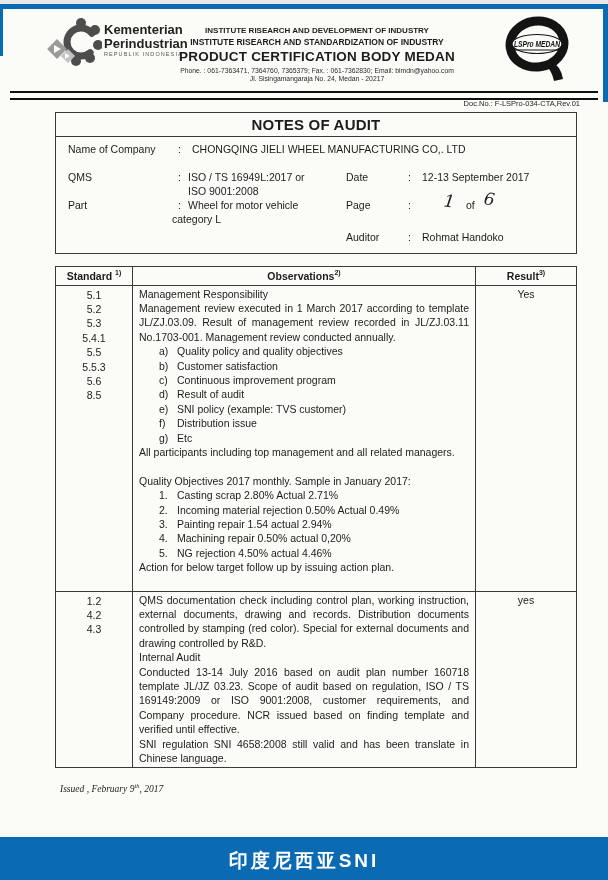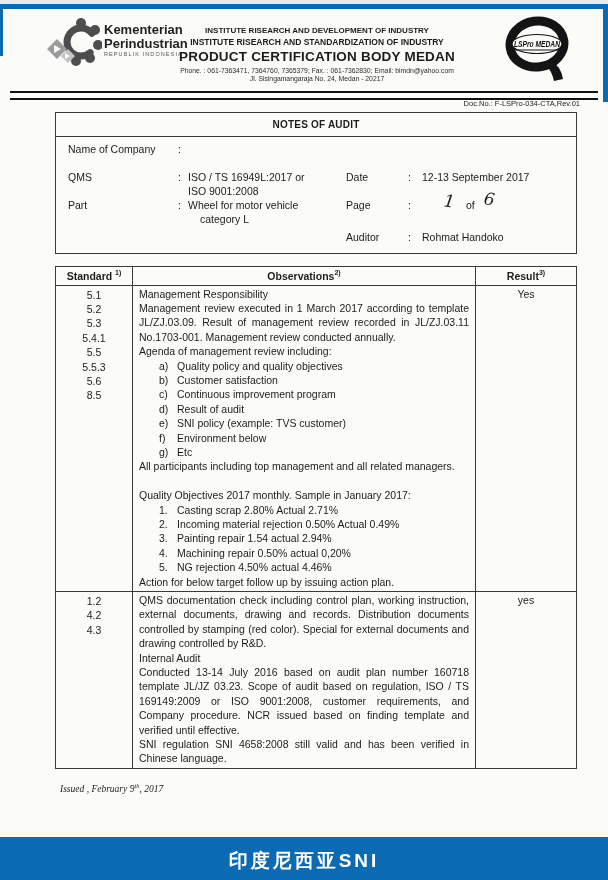--- a/index.html
+++ b/index.html
@@ -29,21 +29,21 @@
   .org-block .o5 { font-size:6.8px; margin-top:1px; color:#2a2a2a; }
   .logo-right  { position:absolute; right:38px; top:10px; }
 
   .double-rule { position:absolute; top:87px; left:10px; right:10px; height:5px;
                  border-top:2.5px solid #101010; border-bottom:2px solid #101010; }
   .doc-no      { position:absolute; top:95px; right:28px; font-size:7.5px; font-weight:normal; }
 
   
   .info-box   { position:absolute; left:55px; top:108px; width:520px; height:140px;
                 border:1.3px solid #3a3a3a; }
-  .info-title { height:23px; line-height:23px; text-align:center; font-weight:bold; font-size:10px;
+  .info-title { height:23px; line-height:23px; text-align:center; font-weight:bold; font-size:15px;
                 border-bottom:1.3px solid #3a3a3a; letter-spacing:.2px; }
   .f  { position:absolute; font-size:10.5px; white-space:nowrap; }
   .hand { font-family:"DejaVu Serif", serif; font-style:italic; font-size:17px; font-weight:normal;
           display:inline-block; transform:rotate(7deg); color:#222; }
 
   
   .audit-table { position:absolute; left:55px; top:262px; width:522px;
                  border:1.3px solid #3a3a3a; box-sizing:border-box; background:transparent; }
   .thead { display:flex; border-bottom:1.3px solid #3a3a3a; font-weight:bold; font-size:10.5px; }
   .thead > div { padding:2px 0 3px; text-align:center; }
@@ -116,30 +116,31 @@
   </div>
 
   <div class="double-rule"></div>
   <div class="doc-no">Doc.No.: F-LSPro-034-CTA,Rev.01</div>
 
   <div class="info-box">
     <div class="info-title">NOTES OF AUDIT</div>
 
     <div class="f" style="left:12px; top:30px">Name of Company</div>
     <div class="f" style="left:122px; top:30px">:</div>
+    <div class="f" style="left:136px; top:30px">CHONGQING JIELI WHEEL MANUFACTURING CO,. LTD</div>
 
     <div class="f" style="left:12px; top:58px">QMS</div>
     <div class="f" style="left:122px; top:58px">:</div>
     <div class="f" style="left:132px; top:58px">ISO / TS 16949L:2017 or</div>
     <div class="f" style="left:132px; top:72px">ISO  9001:2008</div>
 
     <div class="f" style="left:12px; top:86px">Part</div>
     <div class="f" style="left:122px; top:86px">:</div>
     <div class="f" style="left:132px; top:86px">Wheel for motor vehicle</div>
-    <div class="f" style="left:144px; top:100px">category L</div>
+    <div class="f" style="left:116px; top:100px">category L</div>
 
     <div class="f" style="left:290px; top:58px">Date</div>
     <div class="f" style="left:352px; top:58px">:</div>
     <div class="f" style="left:366px; top:58px">12-13 September 2017</div>
 
     <div class="f" style="left:290px; top:86px">Page</div>
     <div class="f" style="left:352px; top:86px">:</div>
     <div class="f hand" style="left:388px; top:78px">1</div>
     <div class="f" style="left:410px; top:86px">of</div>
     <div class="f hand" style="left:428px; top:76px">6</div>
@@ -163,21 +164,20 @@
             <div class="std-line">5.3</div>
             <div class="std-line">5.4.1</div>
             <div class="std-line">5.5</div>
             <div class="std-line">5.5.3</div>
             <div class="std-line">5.6</div>
             <div class="std-line">8.5</div>
           </div>
           <div class="col-obs">
             <div class="obs-line">Management Responsibility</div>
             <div class="obs-para">Management review executed in 1 March 2017 according to template JL/ZJ.03.09. Result of management review recorded in JL/ZJ.03.11 No.1703-001. Management review conducted annually.</div>
-            <div class="obs-line">Agenda of management review including:</div>
             <div class="obs-item">
               <span class="marker">a)</span>
               <span class="item-text">Quality policy and quality objectives</span>
             </div>
             <div class="obs-item">
               <span class="marker">b)</span>
               <span class="item-text">Customer satisfaction</span>
             </div>
             <div class="obs-item">
               <span class="marker">c)</span>
@@ -186,21 +186,21 @@
             <div class="obs-item">
               <span class="marker">d)</span>
               <span class="item-text">Result of audit</span>
             </div>
             <div class="obs-item">
               <span class="marker">e)</span>
               <span class="item-text">SNI policy (example: TVS customer)</span>
             </div>
             <div class="obs-item">
               <span class="marker">f)</span>
-              <span class="item-text">Environment below</span>
+              <span class="item-text">Distribution issue</span>
             </div>
             <div class="obs-item">
               <span class="marker">g)</span>
               <span class="item-text">Etc</span>
             </div>
             <div class="obs-line">All participants including top management and all related managers.</div>
             <div class="obs-blank"></div>
             <div class="obs-line">Quality Objectives 2017 monthly. Sample in January 2017:</div>
             <div class="obs-item">
               <span class="marker">1.</span>
@@ -231,21 +231,21 @@
         <div class="tr">
           <div class="col-std">
             <div class="std-line">1.2</div>
             <div class="std-line">4.2</div>
             <div class="std-line">4.3</div>
           </div>
           <div class="col-obs">
             <div class="obs-para">QMS documentation check including control plan, working instruction, external documents, drawing and records. Distribution documents controlled by stamping (red color). Special for external documents and drawing controlled by R&amp;D.</div>
             <div class="obs-line">Internal Audit</div>
             <div class="obs-para">Conducted 13-14 July 2016 based on audit plan number 160718 template JL/JZ 03.23. Scope of audit based on regulation, ISO / TS 169149:2009 or ISO 9001:2008, customer requirements, and Company procedure. NCR issued based on finding template and verified until effective.</div>
-            <div class="obs-para">SNI regulation SNI 4658:2008 still valid and has been verified in Chinese language.</div>
+            <div class="obs-para">SNI regulation SNI 4658:2008 still valid and has been translate in Chinese language.</div>
           </div>
           <div class="col-res">
             <div class="result-value">yes</div>
           </div>
         </div>
       </div>
   </div>
 
   <div class="issued">
     <span>Issued , February 9</span><sup>th</sup><span>, 2017</span>

